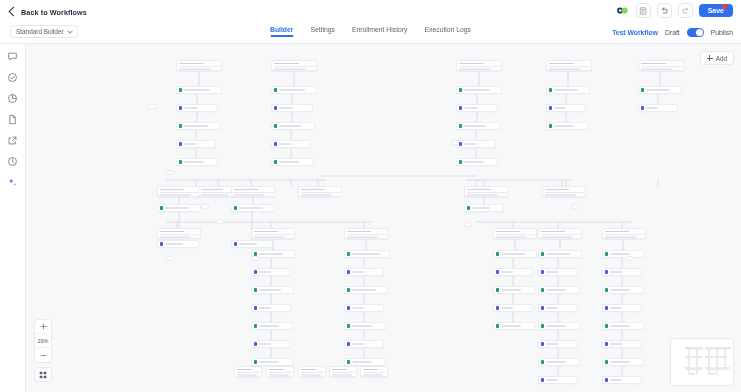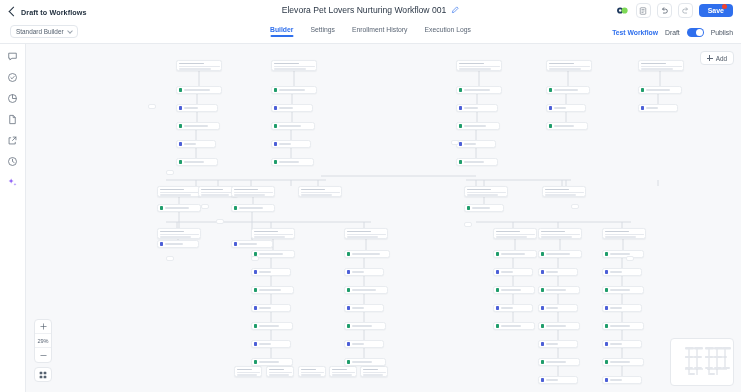--- a/index.html
+++ b/index.html
@@ -120,29 +120,23 @@
   .pill { position: absolute; background: #fff; border: 1px solid #e9ecf0; border-radius: 2px; width: 8px; height: 5px; }
 </style>
 </head>
 <body>
 
 <div class="app">
 
   <div class="topbar">
     <div class="back-btn">
       <div class="chev"></div>
-      <span class="back-label">Draft to Workflows</span>
+      <span class="back-label">Back to Workflows</span>
     </div>
 
-    <div class="title-wrap">
-      <span class="wf-title">Elevora Pet Lovers Nurturing Workflow 001</span>
-      <svg class="pencil" viewBox="0 0 16 16">
-        <path d="M11.5 1.8l2.7 2.7-8 8-3.4.7.7-3.4z" fill="none" stroke="#2f6fed" stroke-width="1.3"></path>
-      </svg>
-    </div>
 
     <div class="top-right">
       <div class="icon-btn plain">
         <svg width="13" height="11" viewBox="0 0 22 16">
           <circle cx="7" cy="8" r="5.2" fill="#1f3a5f"></circle>
           <circle cx="14.5" cy="8" r="5.2" fill="#7ed957"></circle>
           <circle cx="7" cy="8" r="2" fill="#fff"></circle>
         </svg>
       </div>
       <div class="icon-btn">

